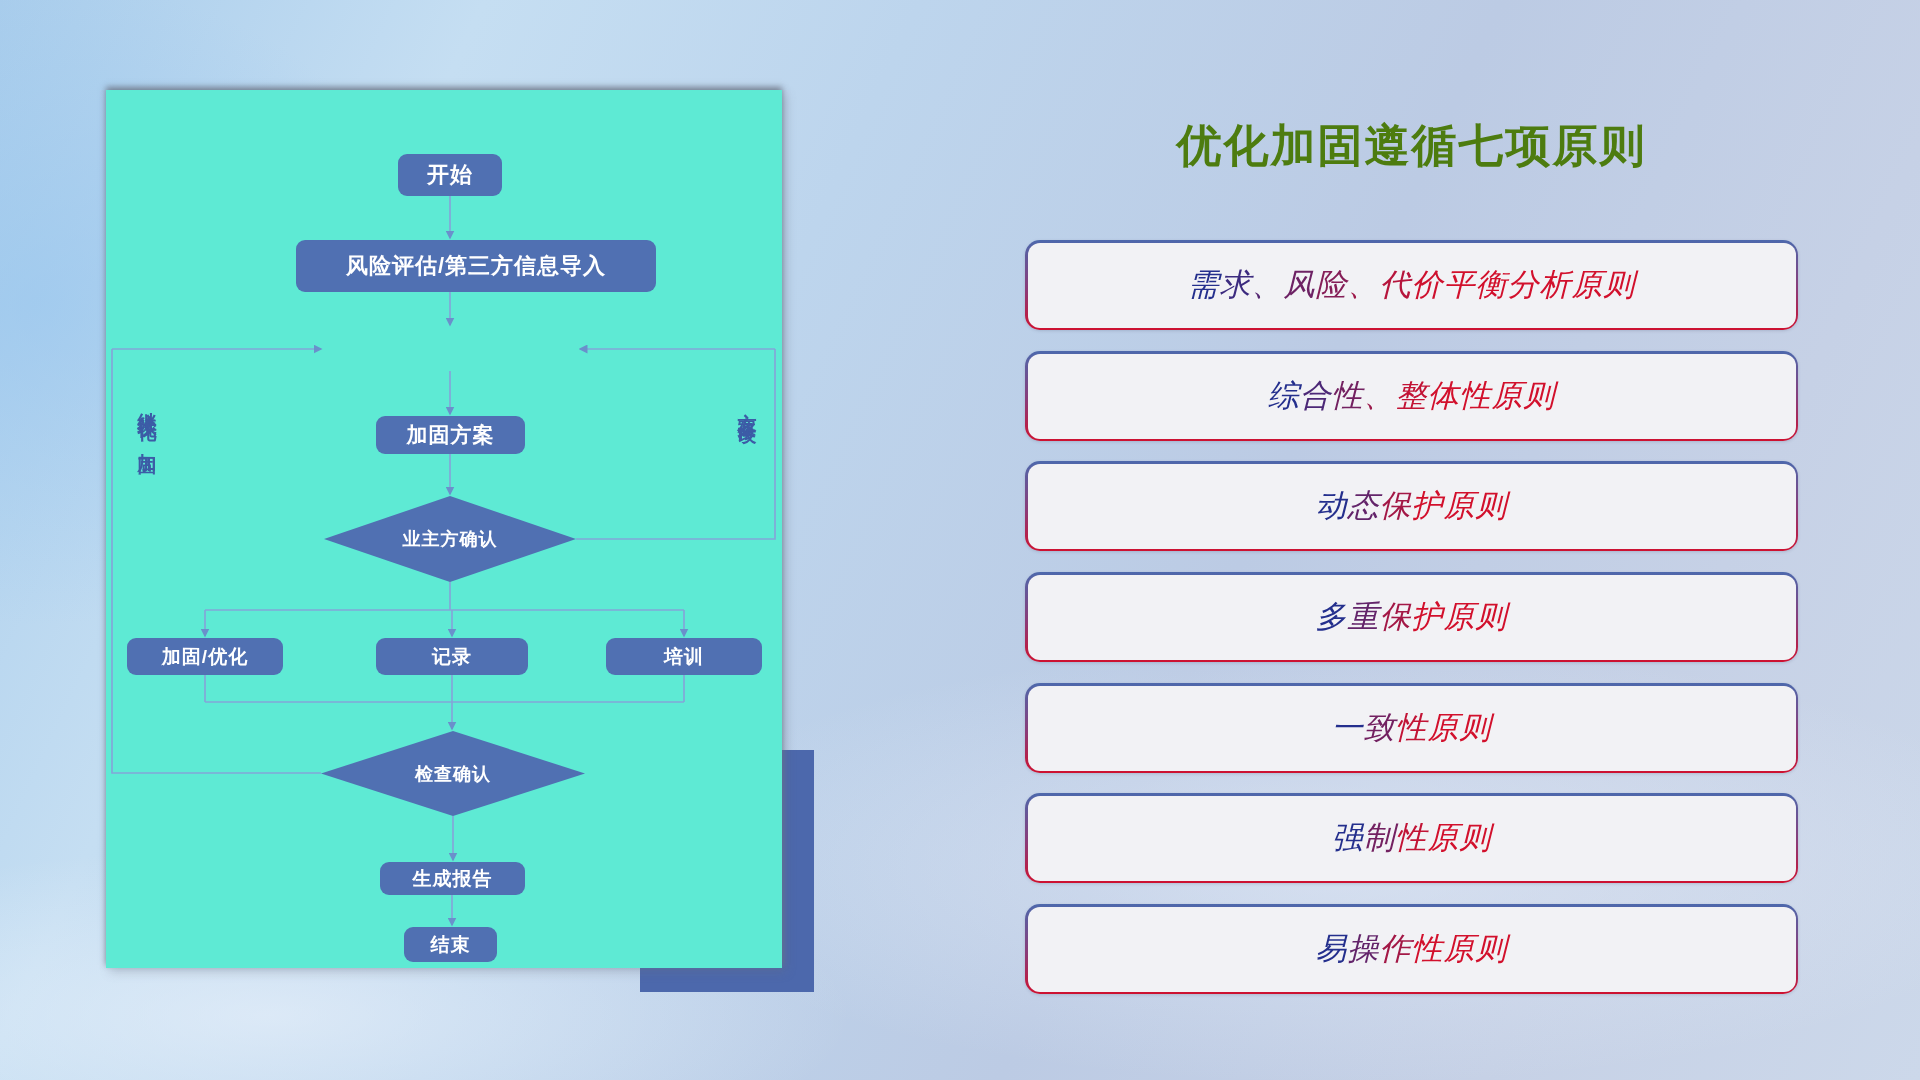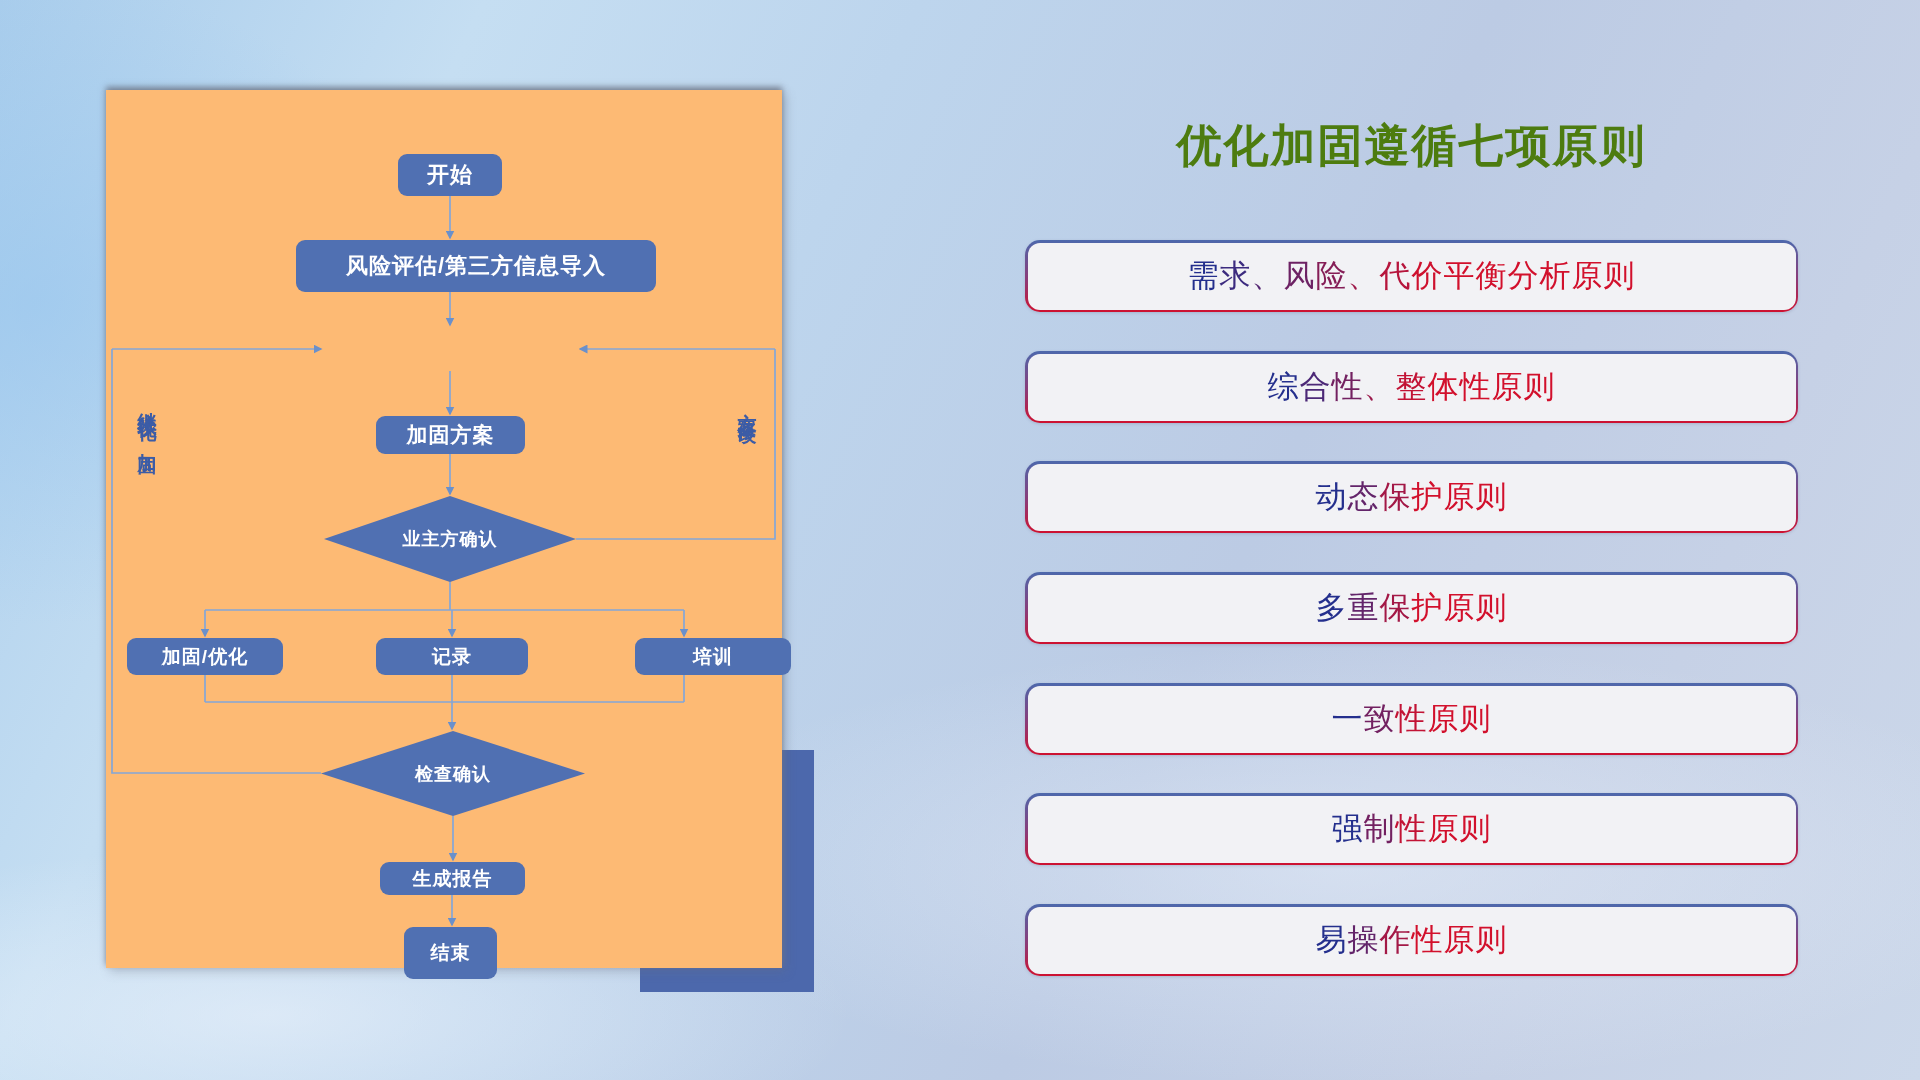--- a/index.html
+++ b/index.html
@@ -12,62 +12,63 @@
       radial-gradient(ellipse 650px 520px at 2% 28%, rgba(148,196,238,.55), rgba(148,196,238,0) 62%),
       linear-gradient(115deg,#a9cdec 0%,#c5def2 20%,#bdd5ed 38%,#bccbe4 62%,#c6d1e6 82%,#ccd8ea 100%);
   }
   
   .shadow-block{
     position:absolute;left:640px;top:750px;width:174px;height:242px;
     background:#4c68ac;z-index:1;
   }
   .card{
     position:absolute;left:106px;top:90px;width:676px;height:878px;
-    background:#fdba74;z-index:2;
+    background:#5eead4;z-index:2;
     box-shadow:0 -3px 6px rgba(108,116,134,.85), 4px 4px 10px rgba(108,116,134,.30);
   }
   .card svg{position:absolute;left:0;top:0;}
   .fc-node{
     position:absolute;display:flex;align-items:center;justify-content:center;
     background:#5070b2;color:#ffffff;font-weight:bold;border-radius:9px;
     font-size:22px;letter-spacing:1px;z-index:3;white-space:nowrap;
   }
   .fc-diamond{
     border-radius:0;
     clip-path:polygon(50% 0,100% 50%,50% 100%,0 50%);
     font-size:18px;
   }
   .n-start   {left:292px;top:64px; width:104px;height:42px;}
   .n-risk    {left:190px;top:150px;width:360px;height:52px;}
   .n-plan    {left:219px;top:237px;width:251px;height:44px;}
   .n-submit  {left:270px;top:326px;width:149px;height:38px;font-size:21px;}
   .n-d1      {left:218px;top:406px;width:252px;height:86px;}
   .n-harden  {left:21px; top:548px;width:156px;height:37px;font-size:19px;}
   .n-record  {left:270px;top:548px;width:152px;height:37px;font-size:19px;}
-  .n-training{left:500px;top:548px;width:156px;height:37px;font-size:19px;margin-left:29px;}
+  .n-training{left:500px;top:548px;width:156px;height:37px;font-size:19px;}
   .n-d2      {left:215px;top:641px;width:264px;height:85px;}
   .n-report  {left:274px;top:772px;width:145px;height:33px;font-size:19px;}
-  .n-end     {left:298px;top:837px;width:93px; height:52px;font-size:19px;}
+  .n-end     {left:298px;top:837px;width:93px; height:35px;font-size:19px;}
   .fc-vlabel{
     position:absolute;z-index:3;color:#3c5ca6;font-weight:bold;font-size:19px;
     writing-mode:vertical-rl;text-orientation:upright;letter-spacing:4px;line-height:1.1;
   }
   .vl-continue{left:30px;top:306px;height:160px;}
   .vl-revise{left:630px;top:308px;height:110px;}
   
   .panel{position:absolute;left:1025px;top:0;width:773px;height:1080px;z-index:2;}
   .panel-title{
     position:absolute;top:116px;left:0;width:100%;text-align:center;margin:0;
     font-size:45px;font-weight:bold;color:#4d7c0f;letter-spacing:2px;
   }
   .pbox{
-    position:absolute;left:0;width:773px;height:72px;box-sizing:border-box;
+    position:absolute;left:0;width:773px;height:90px;box-sizing:border-box;
     padding:2.5px;border-radius:15px;
     background:linear-gradient(180deg,#4d68ac 0%,#8c3a77 55%,#ce1130 100%);
     box-shadow:0 1px 3px rgba(90,100,130,.25);
+    font-style:italic;
   }
   .pbox-inner{
     width:100%;height:100%;border-radius:12px;background:#f2f2f5;
     display:flex;align-items:center;justify-content:center;
   }
   .pbox-label{font-size:31px;letter-spacing:1px;white-space:nowrap;}
 </style>
 </head>
 <body>
 

